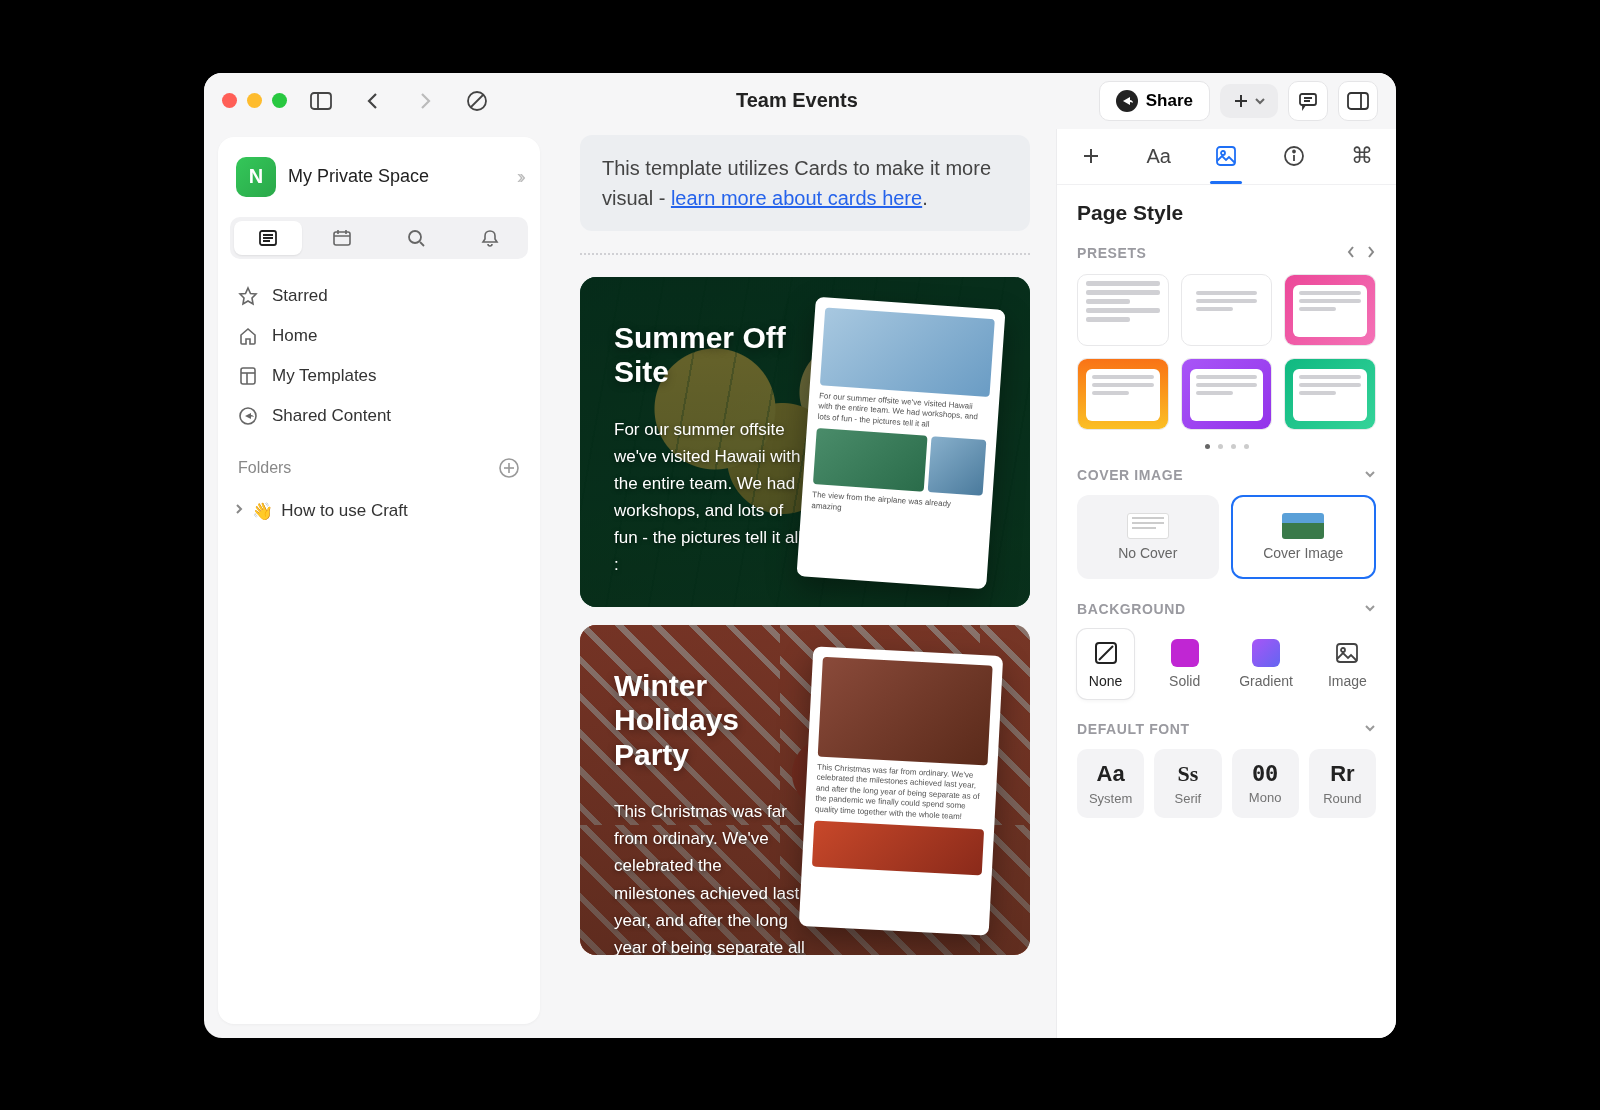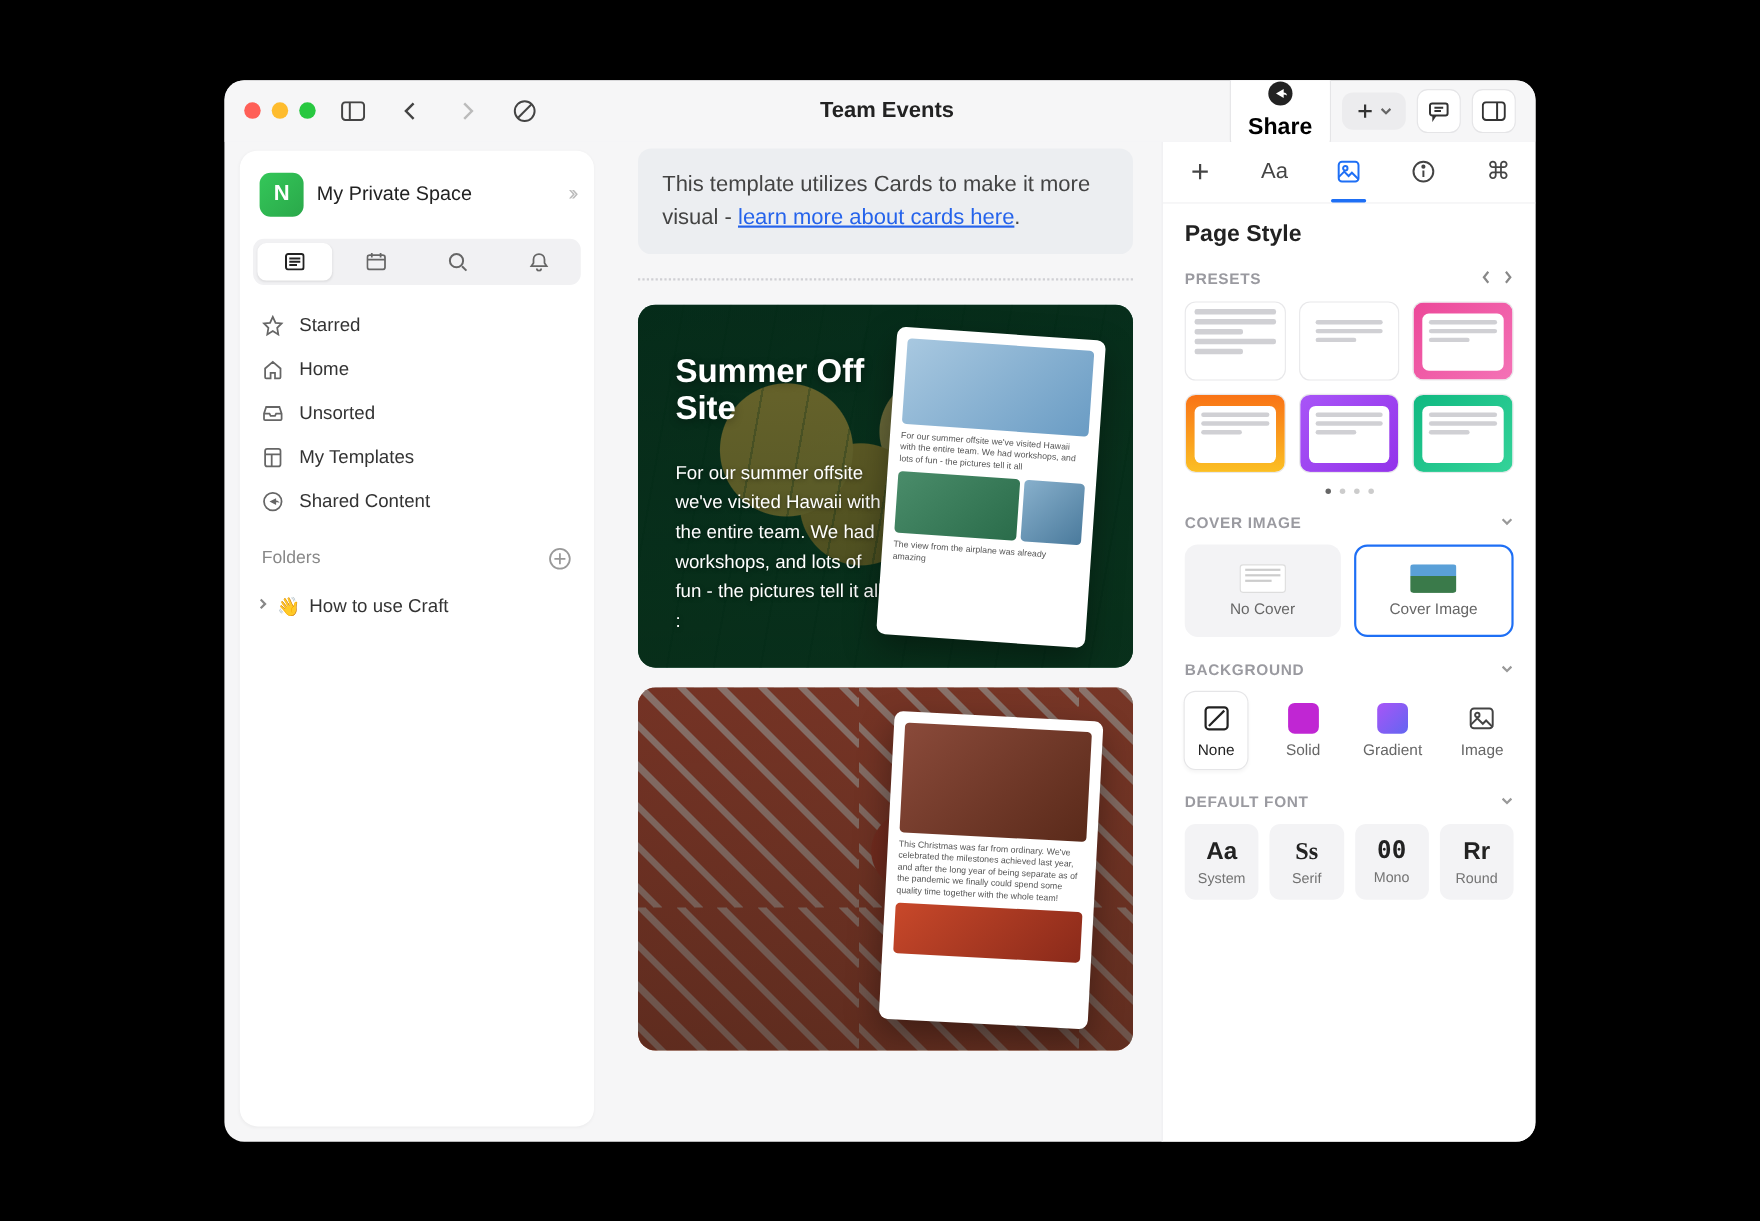--- a/index.html
+++ b/index.html
@@ -8,21 +8,21 @@
 
 
 .titlebar { height: 56px; display: flex; align-items: center; padding: 0 18px; gap: 16px; background: #f6f6f7; }
 .traffic { display: flex; gap: 10px; align-items: center; }
 .traffic .dot { width: 15px; height: 15px; border-radius: 50%; }
 .dot.red { background: #ff5f57; } .dot.yellow { background: #febc2e; } .dot.green { background: #28c840; }
 .titlebtn { width: 36px; height: 36px; display: flex; align-items: center; justify-content: center; color: #444; border-radius: 8px; cursor: pointer; }
 .titlebtn.disabled svg { color: #bbb; }
 .title-center { flex: 1; text-align: center; font-weight: 700; font-size: 20px; color: #222; }
 .title-right { display: flex; align-items: center; gap: 10px; }
-.share-btn { display: flex; align-items: center; gap: 8px; background: #fff; border: 1px solid #e5e5e7; border-radius: 10px; padding: 8px 16px; font-weight: 600; font-size: 21px; cursor: pointer; flex-direction: column; }
+.share-btn { display: flex; align-items: center; gap: 8px; background: #fff; border: 1px solid #e5e5e7; border-radius: 10px; padding: 8px 16px; font-weight: 600; font-size: 17px; cursor: pointer; }
 .share-btn .shareicon { width: 22px; height: 22px; border-radius: 50%; background: #222; display: flex; align-items: center; justify-content: center; color: #fff; }
 .plus-btn { display: flex; align-items: center; gap: 4px; background: #ececee; border-radius: 10px; padding: 8px 12px; cursor: pointer; }
 .iconbox { width: 40px; height: 40px; display: flex; align-items: center; justify-content: center; background: #fff; border: 1px solid #e5e5e7; border-radius: 10px; cursor: pointer; }
 
 
 .body { flex: 1; display: flex; overflow: hidden; }
 
 
 .sidebar-outer { width: 350px; padding: 8px 14px 14px 14px; }
 .sidebar { background: #fff; border-radius: 16px; height: 100%; padding: 14px 12px; display: flex; flex-direction: column; gap: 8px; box-shadow: 0 1px 3px rgba(0,0,0,0.04); }
@@ -243,27 +243,20 @@
             <span>Starred</span>
           </div>
           <div class="sb-item">
             <svg width="20" height="20" viewBox="0 0 20 20" fill="none" stroke="currentColor" stroke-width="1.6">
                 <path d="M3 9l7-6 7 6v8a1 1 0 01-1 1h-4v-5H8v5H4a1 1 0 01-1-1V9z"></path>
               </svg>
             <span>Home</span>
           </div>
           <div class="sb-item">
             <svg width="20" height="20" viewBox="0 0 20 20" fill="none" stroke="currentColor" stroke-width="1.6">
-                <path d="M2 10l2-6h12l2 6v5a1 1 0 01-1 1H3a1 1 0 01-1-1v-5z"></path>
-                <path d="M2 10h5l1 2h4l1-2h5"></path>
-              </svg>
-            <span>Unsorted</span>
-          </div>
-          <div class="sb-item">
-            <svg width="20" height="20" viewBox="0 0 20 20" fill="none" stroke="currentColor" stroke-width="1.6">
                 <rect x="3" y="2" width="14" height="16" rx="2"></rect>
                 <line x1="3" y1="7" x2="17" y2="7"></line>
                 <line x1="9" y1="7" x2="9" y2="18"></line>
               </svg>
             <span>My Templates</span>
           </div>
           <div class="sb-item">
             <svg width="20" height="20" viewBox="0 0 20 20" fill="none" stroke="currentColor" stroke-width="1.6">
                 <circle cx="10" cy="10" r="8"></circle>
                 <path d="M7 10l6-3v2c2 0 3 2 3 2s-1-.5-3-.5V13L7 10z" fill="currentColor" stroke="none"></path>
@@ -309,20 +302,24 @@
           <div style="display:flex; gap:4px;">
             <div class="pv-img h50" style="flex:2"></div>
             <div class="pv-img h50" style="flex:1; background:linear-gradient(135deg,#88b0cc,#4a7a9c)"></div>
           </div>
           <div class="pv-text">The view from the airplane was already amazing</div>
         </div>
       </div>
 
       <div class="card winter">
         <div class="card-bg"></div>
+        <div class="card-content">
+          <div class="card-title">Winter Holidays Party</div>
+          <div class="card-desc">This Christmas was far from ordinary. We've celebrated the milestones achieved last year, and after the long year of being separate all of the</div>
+        </div>
         <div class="card-preview">
           <div class="pv-img h70"></div>
           <div class="pv-text">This Christmas was far from ordinary. We've celebrated the milestones achieved last year, and after the long year of being separate as of the pandemic we finally could spend some quality time together with the whole team!</div>
           <div class="pv-img h50"></div>
         </div>
       </div>
     </div>
 
     <div class="panel">
       <div class="panel-tabs">

